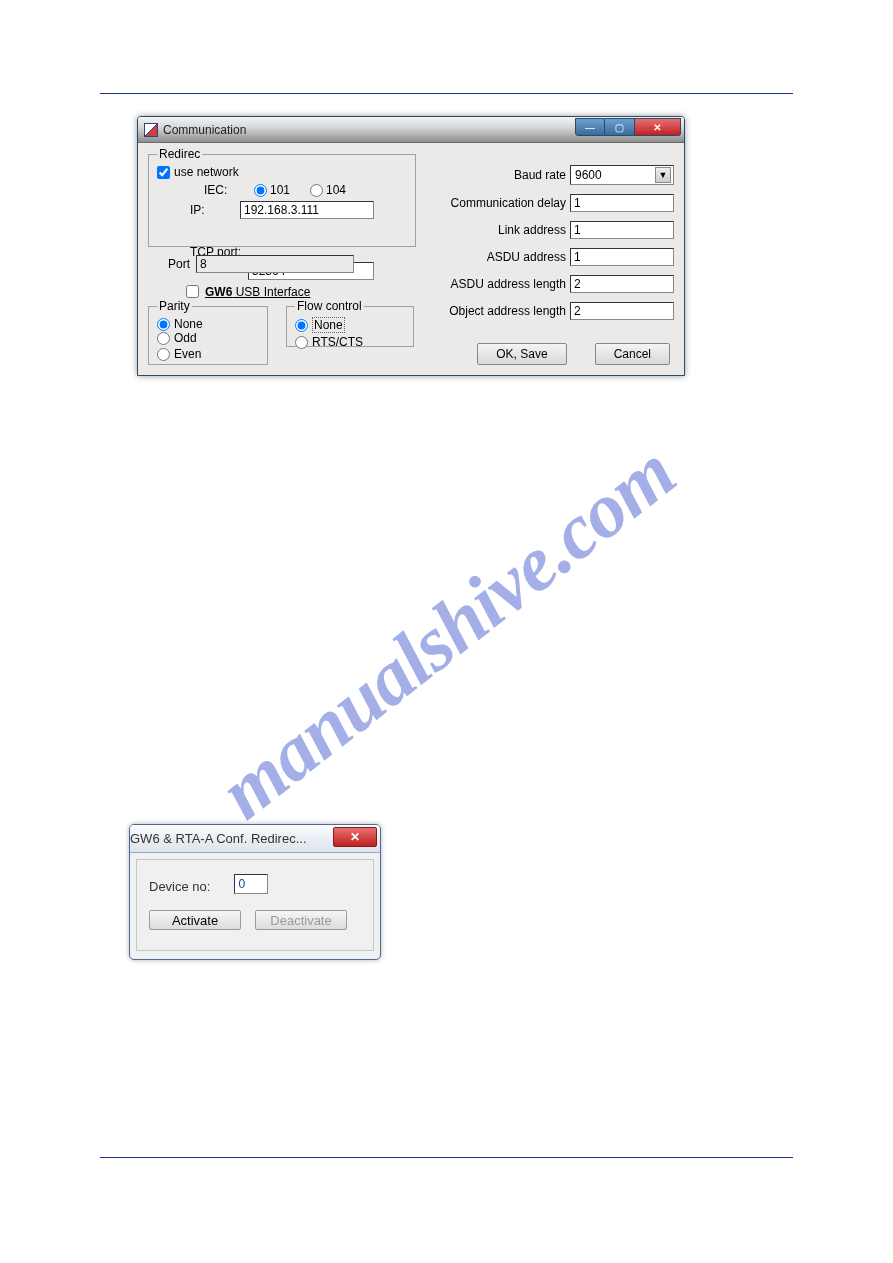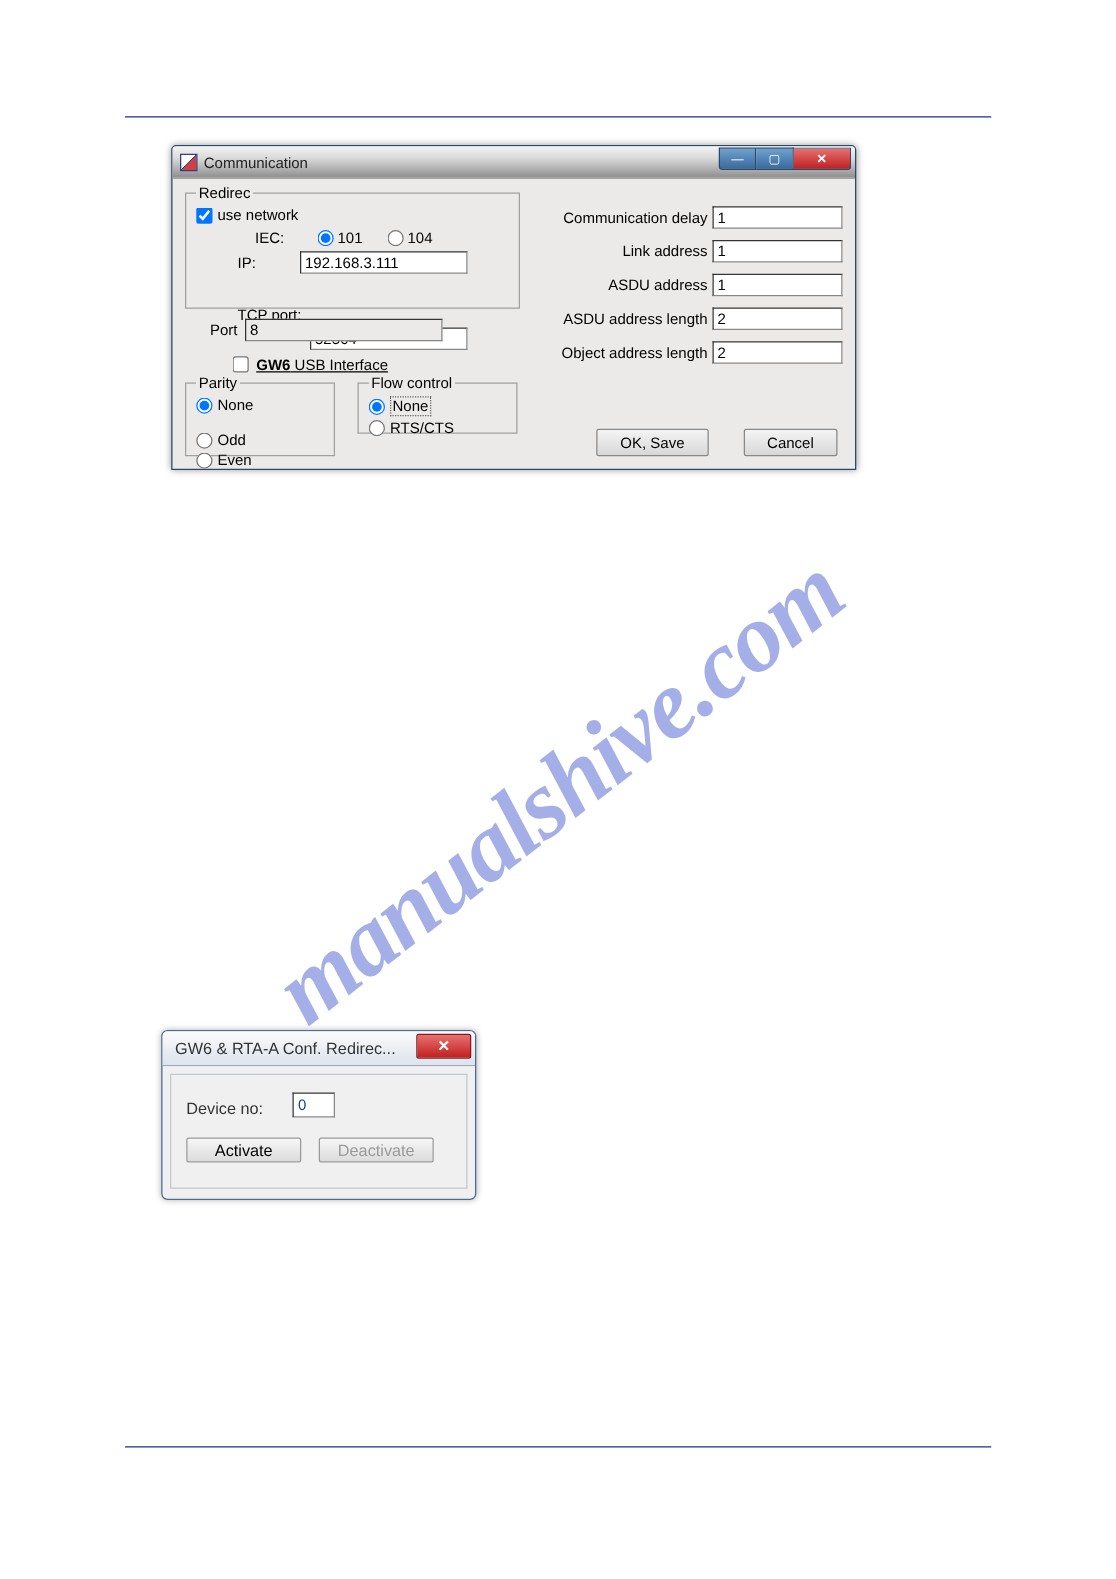--- a/index.html
+++ b/index.html
@@ -120,21 +120,21 @@
     background: #f0f0f0;
     border-radius: 5px;
     box-shadow: 0 0 5px rgba(0,0,0,0.3);
   }
   .titlebar2 {
     height: 28px;
     background: linear-gradient(to bottom, #fcfcfd 0%, #e8ecf2 60%, #dde4ee 100%);
     border-bottom: 1px solid #9ab;
     border-radius: 4px 4px 0 0;
     display: flex; align-items: center;
-    padding-left: 10px;
+    padding-left: 0;
     color: #333;
   }
   .win2 .titletext2 { font-size: 13px; }
   .win2 .closebtn2 {
     margin-left: auto; margin-right: 3px; margin-top: -4px;
     width: 44px; height: 20px;
     background: linear-gradient(to bottom, #e87070, #c02020);
     border: 1px solid #8a1818; border-radius: 2px;
     color: #fff; font-weight: bold; font-size: 12px;
     display: flex; align-items: center; justify-content: center;
@@ -221,21 +221,21 @@
       <input type="checkbox" style="">
       <span><b>GW6</b><span> USB Interface</span></span>
     </div>
 
     <fieldset class="gb parity-gb">
       <legend>Parity</legend>
       <div class="chkline">
           <input type="radio" name="par" checked="" style="">
           <span>None</span>
         </div>
-      <div class="chkline" style="margin-top:14px">
+      <div class="chkline" style="margin-top:0">
           <input type="radio" name="par" style="">
           <span>Odd</span>
         </div>
       <div class="chkline" style="margin-top:2px">
           <input type="radio" name="par" style="">
           <span>Even</span>
         </div>
     </fieldset>
 
     <fieldset class="gb flow-gb">
@@ -245,20 +245,27 @@
           <span style="border:1px dotted #666;padding:0 1px">None</span>
         </div>
       <div class="chkline" style="margin-top:2px">
           <input type="radio" name="flow" style="">
           <span>RTS/CTS</span>
         </div>
     </fieldset>
 
     <div class="rightcol">
       <div class="rrow">
+        <label>Baud rate</label>
+        <div class="baud-select">
+          <span>9600</span>
+          <span class="dd-btn">▼</span>
+        </div>
+      </div>
+      <div class="rrow">
         <label>Communication delay</label>
         <input type="text" class="field" style="width: 104px;" value="1">
       </div>
       <div class="rrow">
         <label>Link address</label>
         <input type="text" class="field" style="width: 104px;" value="1">
       </div>
       <div class="rrow">
         <label>ASDU address</label>
         <input type="text" class="field" style="width: 104px;" value="1">

